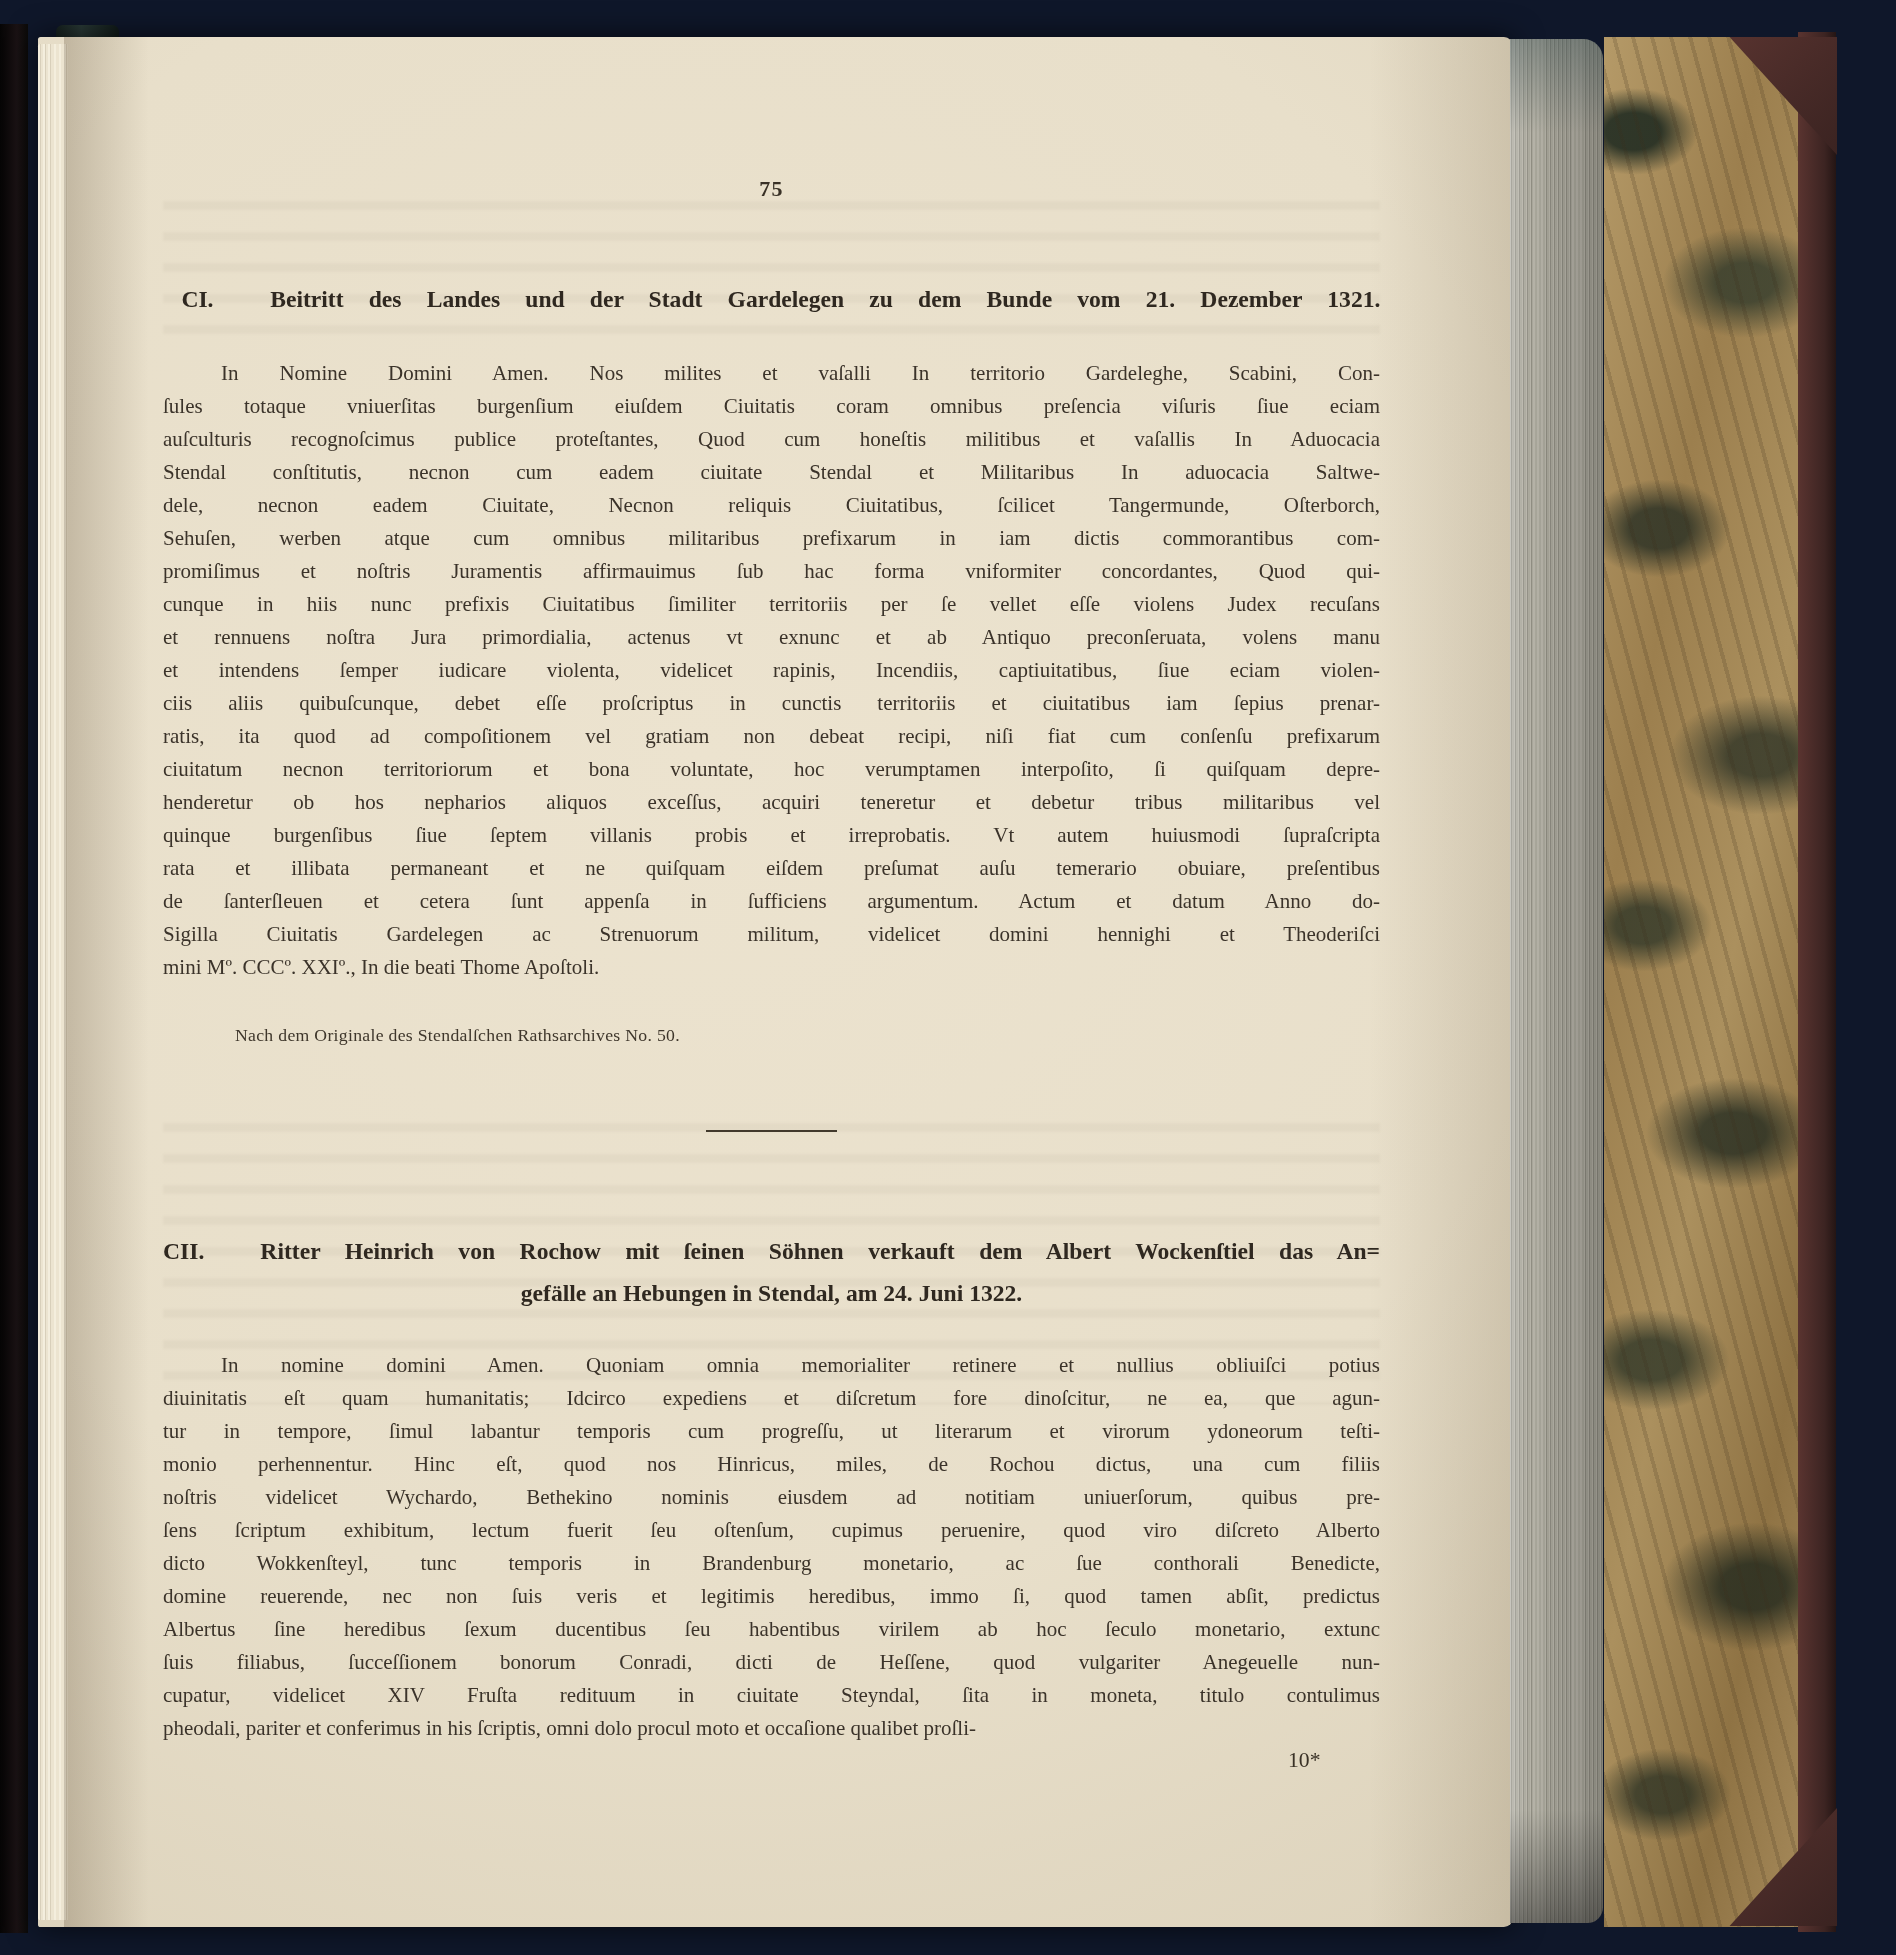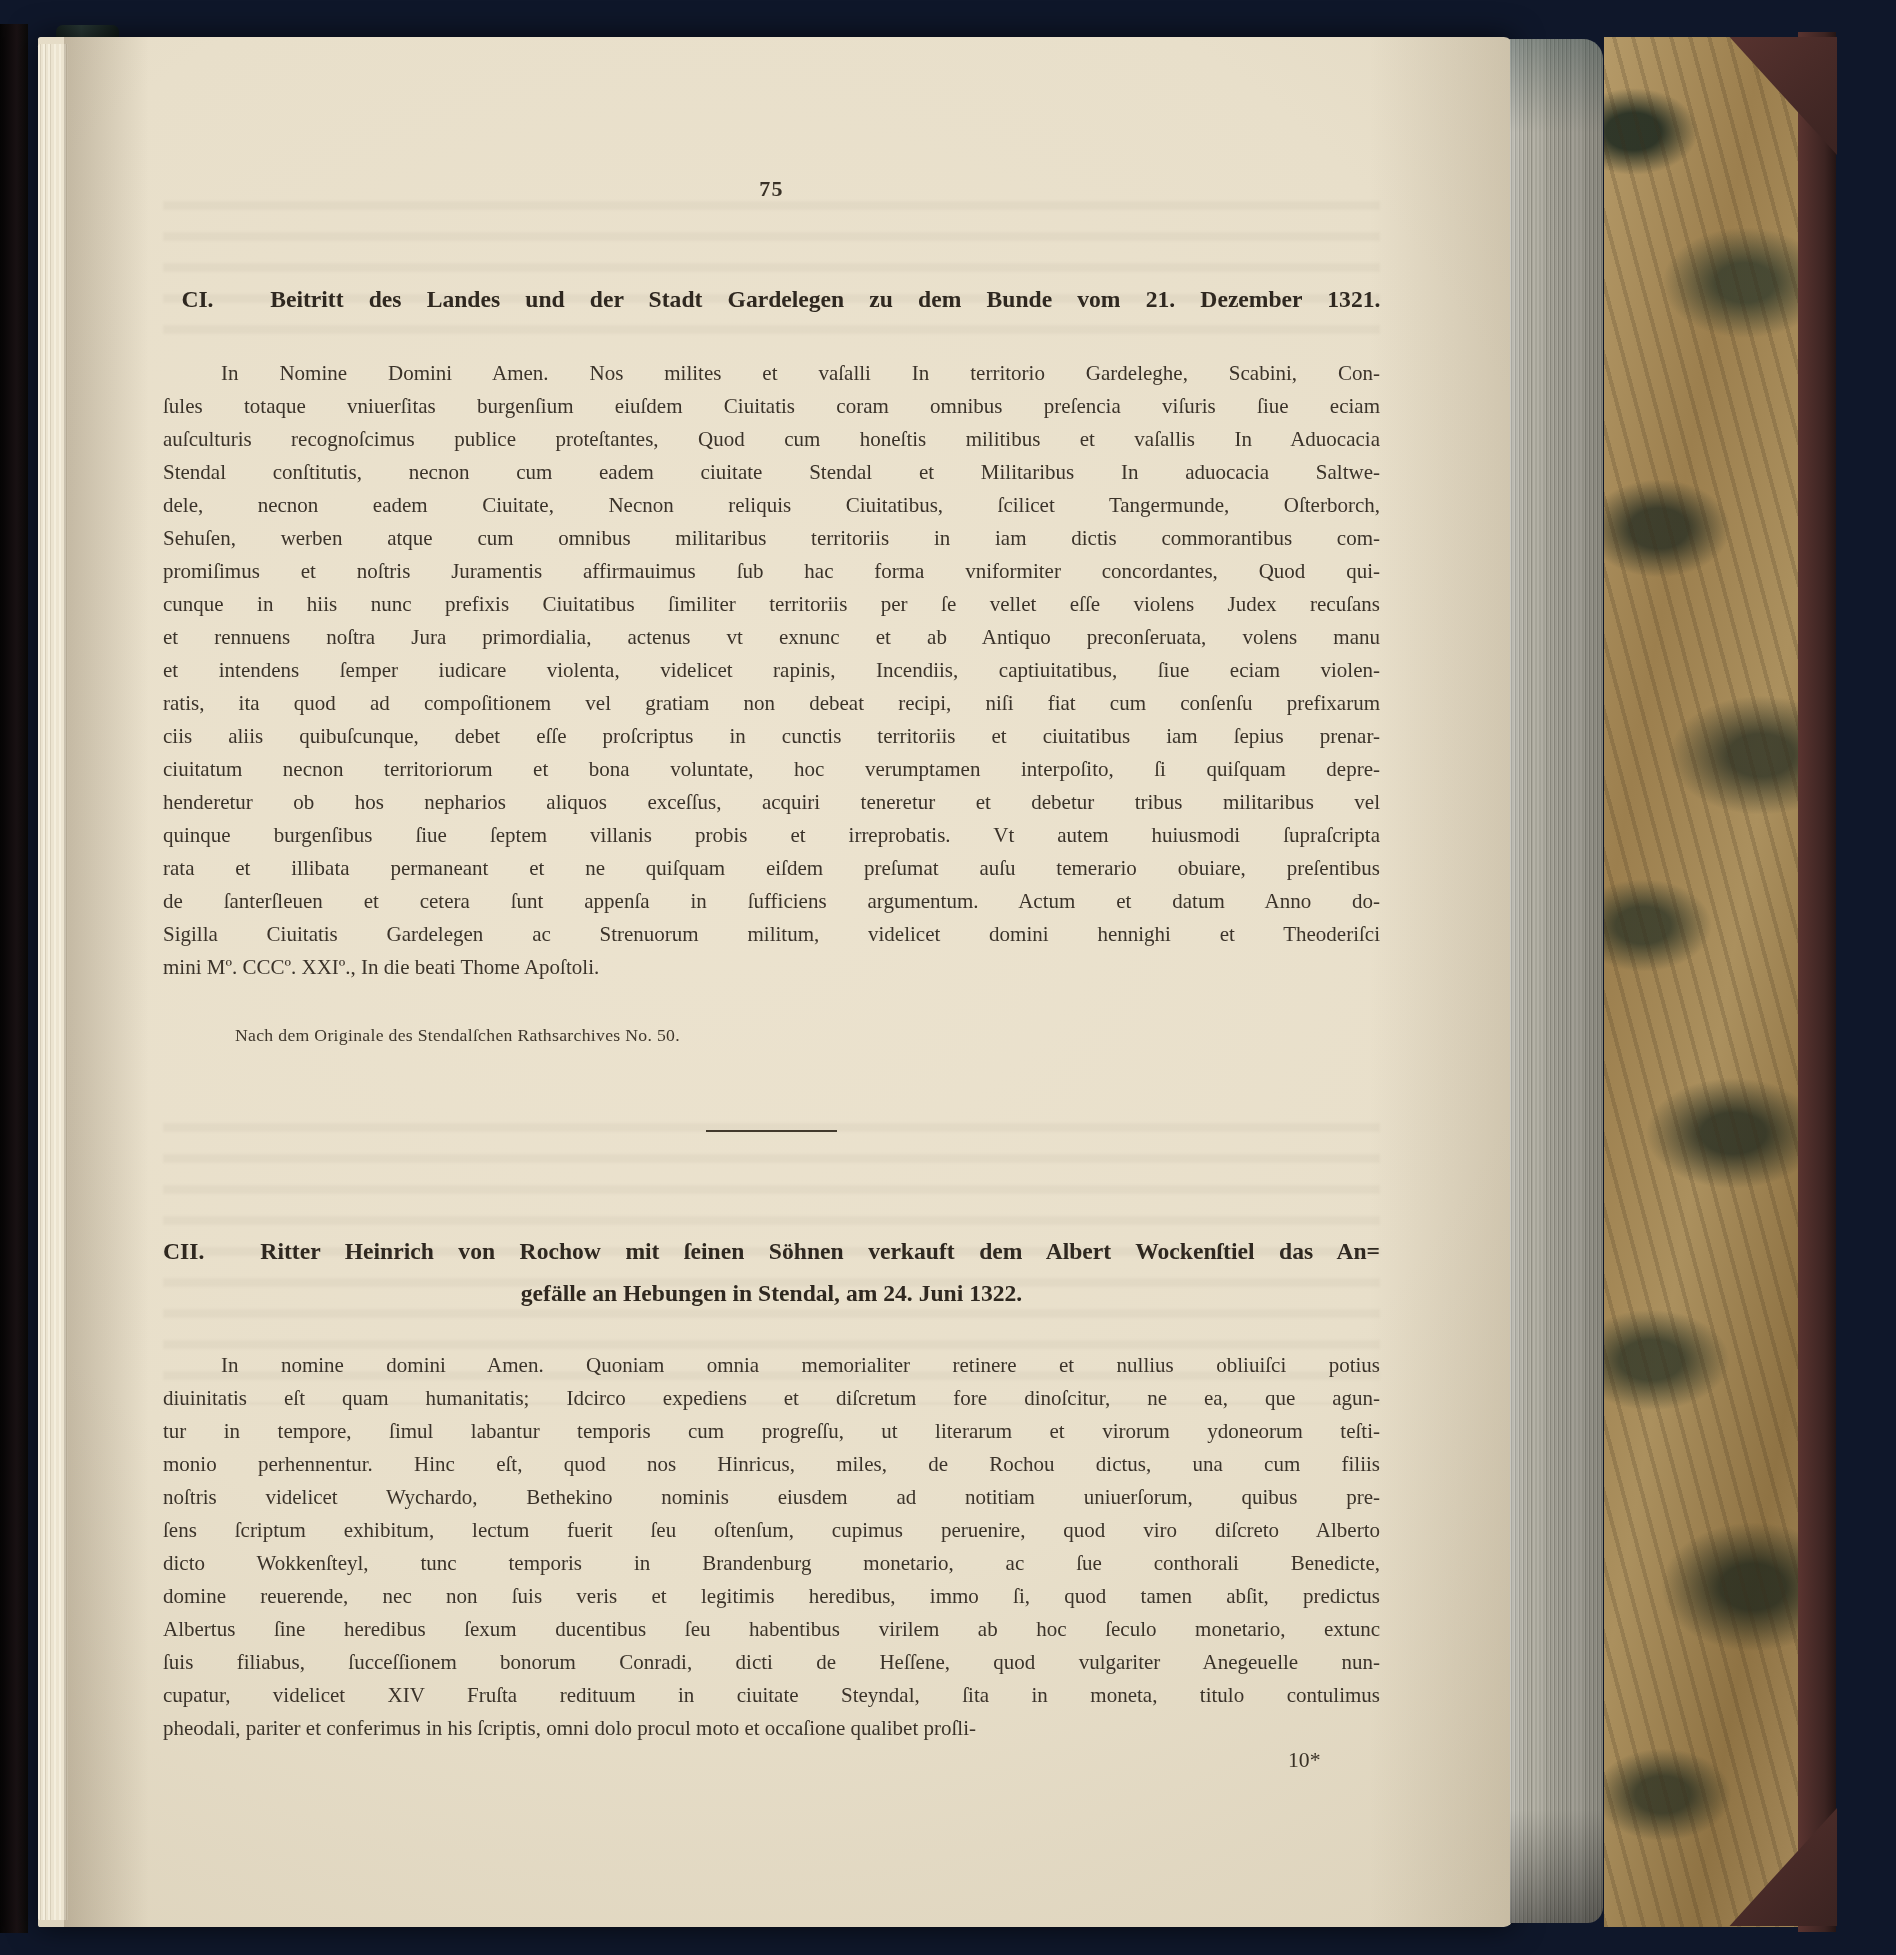--- a/index.html
+++ b/index.html
@@ -92,27 +92,27 @@
       <span class="sec-label">CI.</span>
       <span class="sec-title">Beitritt des Landes und der Stadt Gardelegen zu dem Bunde vom 21. Dezember 1321.</span>
     </div>
 
     <div class="body-text para-ci">
         <div class="tline">In Nomine Domini Amen.  Nos milites et vaſalli In territorio Gardeleghe, Scabini, Con-</div>
         <div class="tline">ſules totaque vniuerſitas burgenſium eiuſdem Ciuitatis coram omnibus preſencia viſuris ſiue eciam</div>
         <div class="tline">auſculturis recognoſcimus publice proteſtantes, Quod cum honeſtis militibus et vaſallis In Aduocacia</div>
         <div class="tline">Stendal conſtitutis, necnon cum eadem ciuitate Stendal et Militaribus In aduocacia Saltwe-</div>
         <div class="tline">dele, necnon eadem Ciuitate, Necnon reliquis Ciuitatibus, ſcilicet Tangermunde, Oſterborch,</div>
-        <div class="tline">Sehuſen, werben atque cum omnibus militaribus territoriis in iam dictis commorantibus com-</div>
+        <div class="tline">Sehuſen, werben atque cum omnibus militaribus prefixarum in iam dictis commorantibus com-</div>
         <div class="tline">promiſimus et noſtris Juramentis affirmauimus ſub hac forma vniformiter concordantes, Quod qui-</div>
         <div class="tline">cunque in hiis nunc prefixis Ciuitatibus ſimiliter territoriis per ſe vellet eſſe violens Judex recuſans</div>
         <div class="tline">et rennuens noſtra Jura primordialia, actenus vt exnunc et ab Antiquo preconſeruata, volens manu</div>
         <div class="tline">et intendens ſemper iudicare violenta, videlicet rapinis, Incendiis, captiuitatibus, ſiue eciam violen-</div>
+        <div class="tline">ciis aliis quibuſcunque, debet eſſe proſcriptus in cunctis territoriis et ciuitatibus iam ſepius prenar-</div>
         <div class="tline">ratis, ita quod ad compoſitionem vel gratiam non debeat recipi, niſi fiat cum conſenſu prefixarum</div>
-        <div class="tline">ciis aliis quibuſcunque, debet eſſe proſcriptus in cunctis territoriis et ciuitatibus iam ſepius prenar-</div>
         <div class="tline">ciuitatum necnon territoriorum et bona voluntate, hoc verumptamen interpoſito, ſi quiſquam depre-</div>
         <div class="tline">henderetur ob hos nepharios aliquos exceſſus, acquiri teneretur et debetur tribus militaribus vel</div>
         <div class="tline">quinque burgenſibus ſiue ſeptem villanis probis et irreprobatis.  Vt autem huiusmodi ſupraſcripta</div>
         <div class="tline">rata et illibata permaneant et ne quiſquam eiſdem preſumat auſu temerario obuiare, preſentibus</div>
         <div class="tline">de ſanterſleuen et cetera ſunt appenſa in ſufficiens argumentum.  Actum et datum Anno do-</div>
         <div class="tline">Sigilla Ciuitatis Gardelegen ac Strenuorum militum, videlicet domini hennighi et Theoderiſci</div>
         <div class="tline tline-last">mini Mº. CCCº. XXIº., In die beati Thome Apoſtoli.</div>
       </div>
 
     <div class="source-note">Nach dem Originale des Stendalſchen Rathsarchives No. 50.</div>

